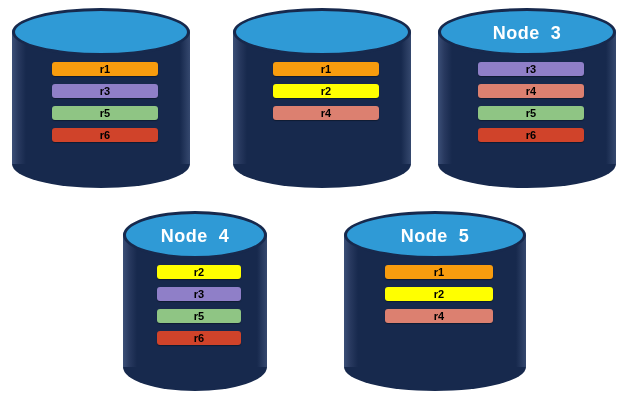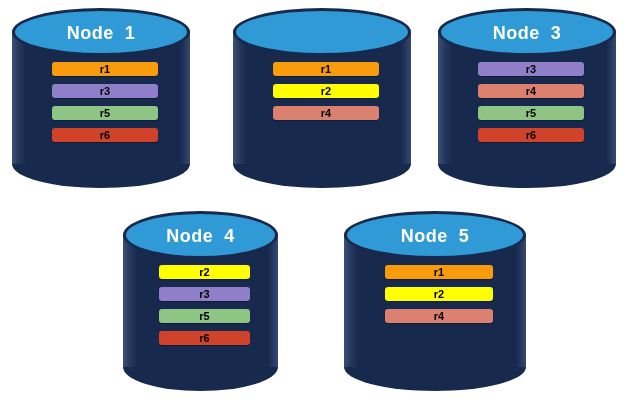--- a/index.html
+++ b/index.html
@@ -112,21 +112,20 @@
 </head>
 <body>
 
 <div id="diagram">
     <div class="node" style="left: 12px; top: 8px; width: 178px; height: 180px;">
       <div class="cyl-bottom" style="background: rgb(23, 41, 77);"></div>
       <div class="cyl-body" style="background: rgb(23, 41, 77);"></div>
       <div class="cyl-sheen"></div>
       <div class="cyl-sheen-r"></div>
       <div class="cyl-top" style="background: rgb(47, 154, 214); border-color: rgb(23, 41, 77);"></div>
-      <div class="node-title" style="color: rgb(255, 255, 255);">Node  1</div>
       <div class="replica-stack">
         <div class="replica" style="background: rgb(248, 156, 14);">r1</div>
         <div class="replica" style="background: rgb(143, 127, 200);">r3</div>
         <div class="replica" style="background: rgb(143, 197, 132);">r5</div>
         <div class="replica" style="background: rgb(208, 67, 42);">r6</div>
       </div>
     </div>
     <div class="node" style="left: 233px; top: 8px; width: 178px; height: 180px;">
       <div class="cyl-bottom" style="background: rgb(23, 41, 77);"></div>
       <div class="cyl-body" style="background: rgb(23, 41, 77);"></div>
@@ -146,21 +145,21 @@
       <div class="cyl-sheen-r"></div>
       <div class="cyl-top" style="background: rgb(47, 154, 214); border-color: rgb(23, 41, 77);"></div>
       <div class="node-title" style="color: rgb(255, 255, 255);">Node  3</div>
       <div class="replica-stack">
         <div class="replica" style="background: rgb(143, 127, 200);">r3</div>
         <div class="replica" style="background: rgb(220, 128, 112);">r4</div>
         <div class="replica" style="background: rgb(143, 197, 132);">r5</div>
         <div class="replica" style="background: rgb(208, 67, 42);">r6</div>
       </div>
     </div>
-    <div class="node" style="left: 123px; top: 211px; width: 155px; height: 180px;">
+    <div class="node" style="left: 123px; top: 211px; width: 144px; height: 180px;">
       <div class="cyl-bottom" style="background: rgb(23, 41, 77);"></div>
       <div class="cyl-body" style="background: rgb(23, 41, 77);"></div>
       <div class="cyl-sheen"></div>
       <div class="cyl-sheen-r"></div>
       <div class="cyl-top" style="background: rgb(47, 154, 214); border-color: rgb(23, 41, 77);"></div>
       <div class="node-title" style="color: rgb(255, 255, 255);">Node  4</div>
       <div class="replica-stack">
         <div class="replica" style="background: rgb(255, 255, 0);">r2</div>
         <div class="replica" style="background: rgb(143, 127, 200);">r3</div>
         <div class="replica" style="background: rgb(143, 197, 132);">r5</div>

